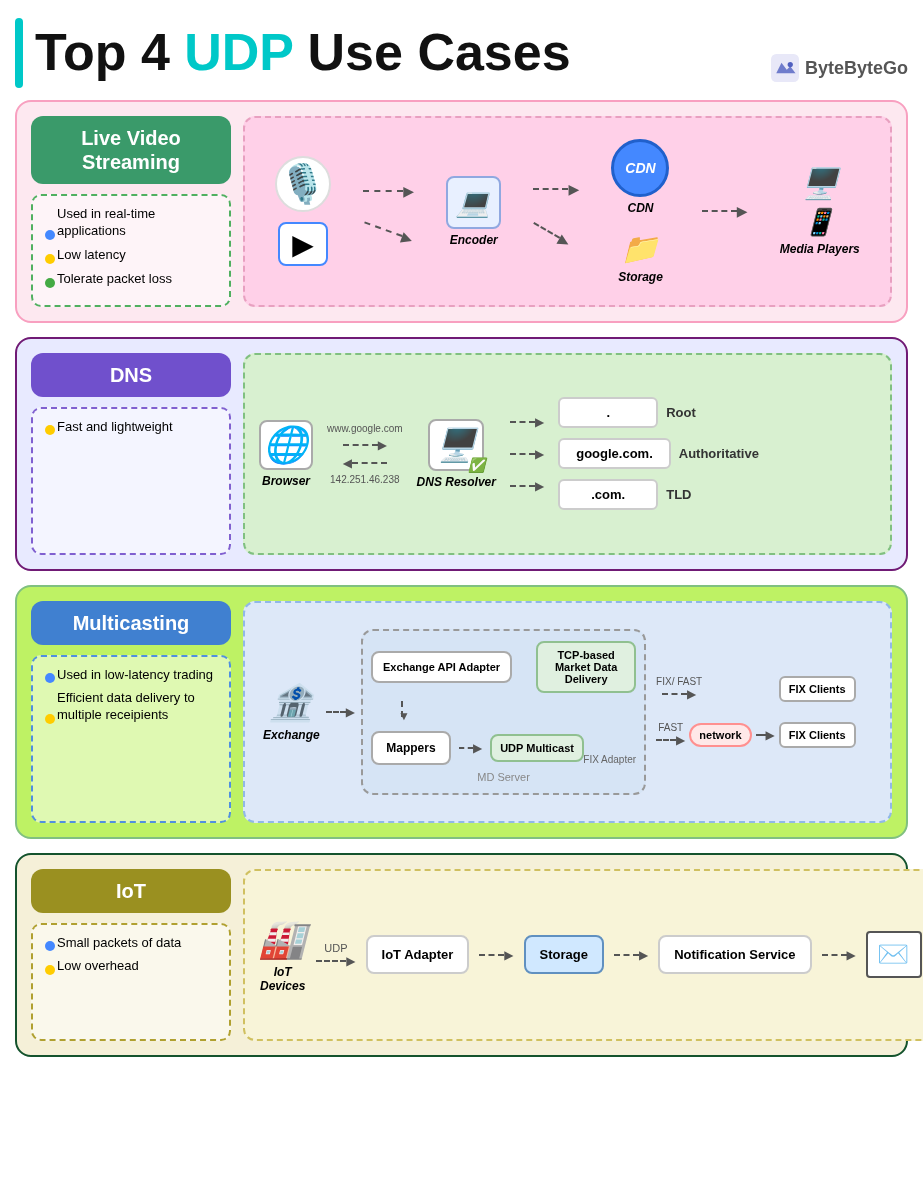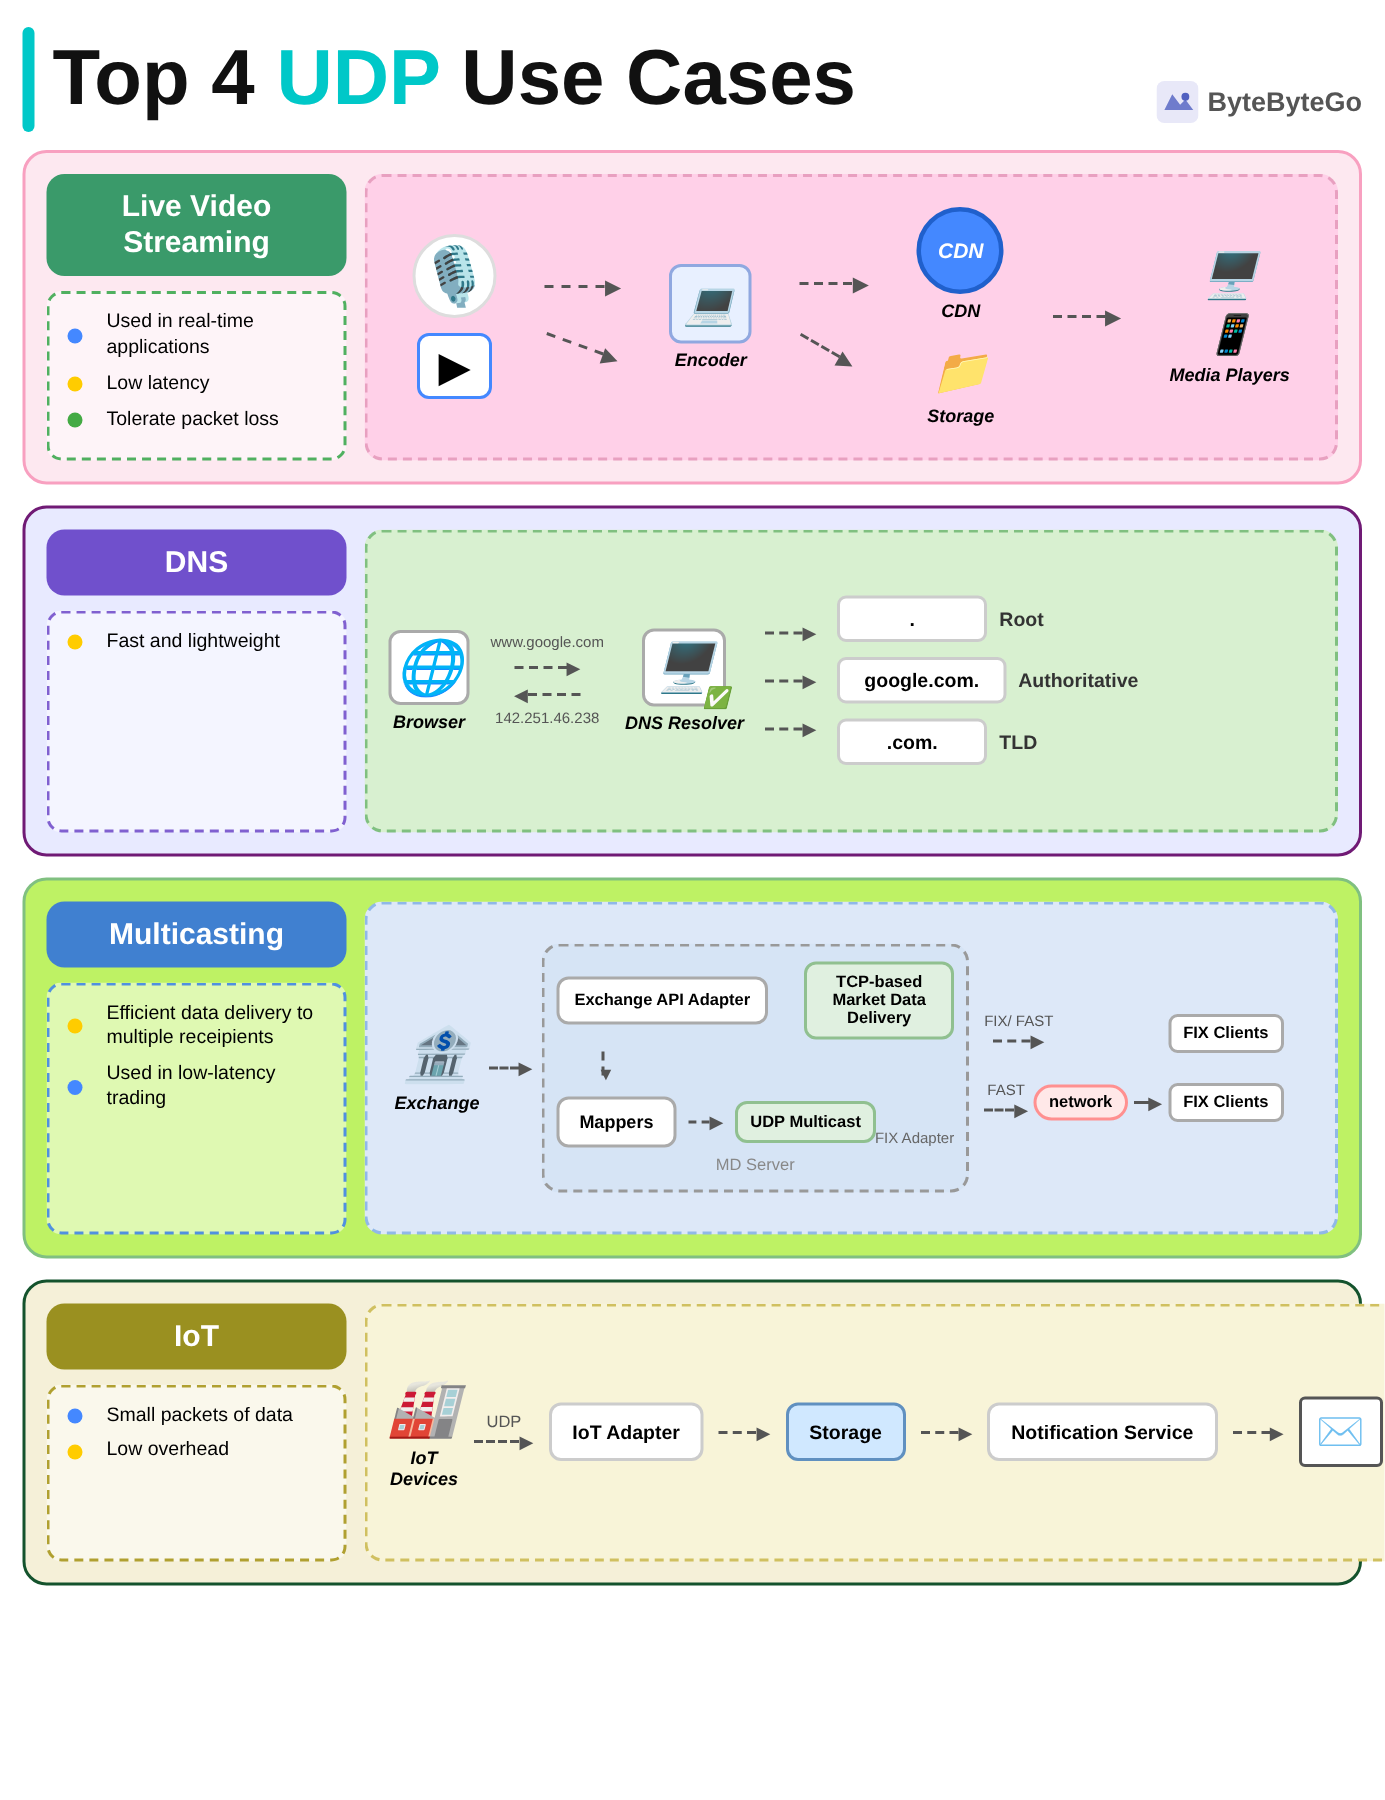--- a/index.html
+++ b/index.html
@@ -98,22 +98,22 @@
       font-size: 13px;
       flex: 1;
     }
     .bullet-box-green { border-color: #50b060; background: rgba(255,255,255,0.5); }
     .bullet-box-purple { border-color: #8060d0; background: rgba(255,255,255,0.5); }
     .bullet-box-blue { border-color: #5090e0; background: rgba(255,255,255,0.5); }
     .bullet-box-olive { border-color: #b0a030; background: rgba(255,255,255,0.5); }
 
     .bullet-item {
       display: flex;
-      align-items: center;
-      gap: 16px;
+      align-items: flex-end;
+      gap: 2px;
       margin-bottom: 7px;
       line-height: 1.3;
     }
     .bullet-dot {
       width: 10px;
       height: 10px;
       border-radius: 50%;
       flex-shrink: 0;
       margin-top: 2px;
     }
@@ -418,26 +418,26 @@
       </div>
     </div>
   </div>
 </div>
 
 <div class="section-card section-3">
   <div class="section-left">
     <div class="section-label label-blue">Multicasting</div>
     <div class="bullet-box bullet-box-blue">
       <div class="bullet-item">
+        <div class="bullet-dot dot-blue"></div>
+        <span>Used in low-latency trading</span>
+      </div>
+      <div class="bullet-item">
         <div class="bullet-dot dot-yellow"></div>
         <span>Efficient data delivery to multiple receipients</span>
-      </div>
-      <div class="bullet-item">
-        <div class="bullet-dot dot-blue"></div>
-        <span>Used in low-latency trading</span>
       </div>
     </div>
   </div>
   <div class="section-right sr-lightblue">
     <div style="display:flex;align-items:center;gap:6px;width:100%;min-height:190px;padding:4px;">
 
       <div class="icon-box">
         <div style="font-size:36px;">🏦</div>
         <span style="font-size:12px;font-weight:700;">Exchange</span>
       </div>

